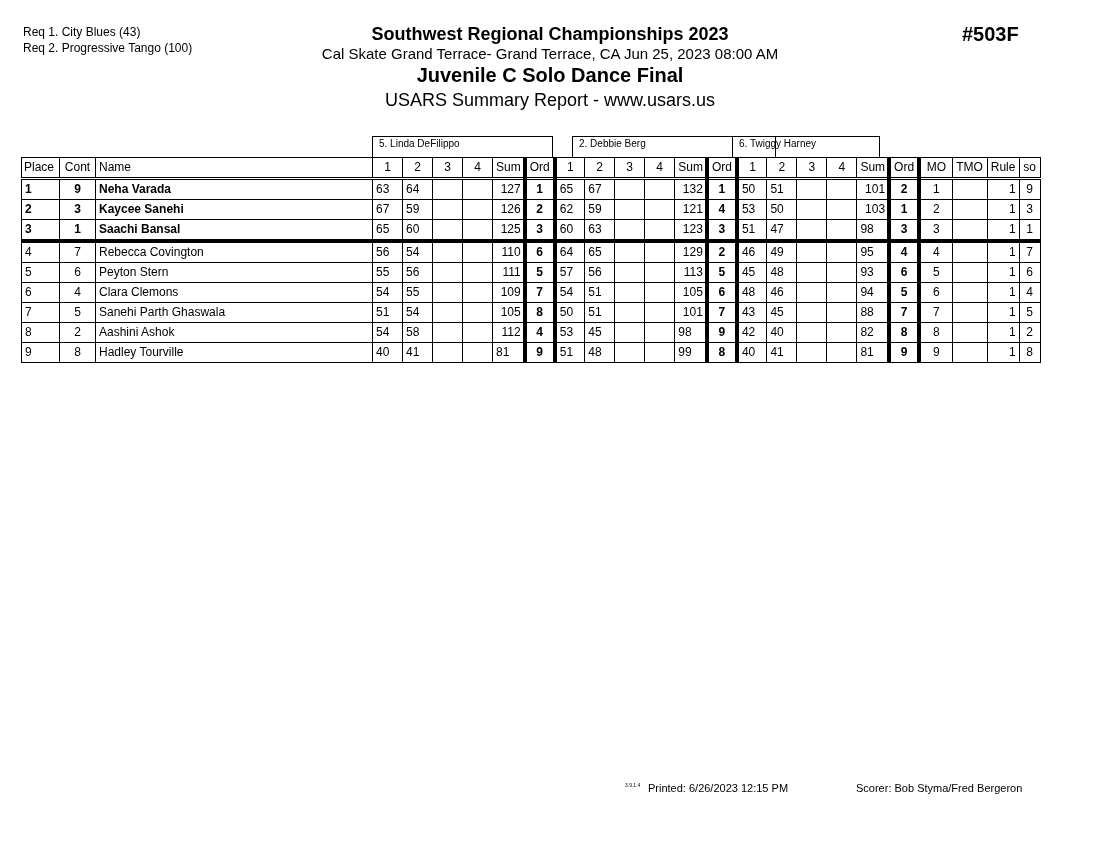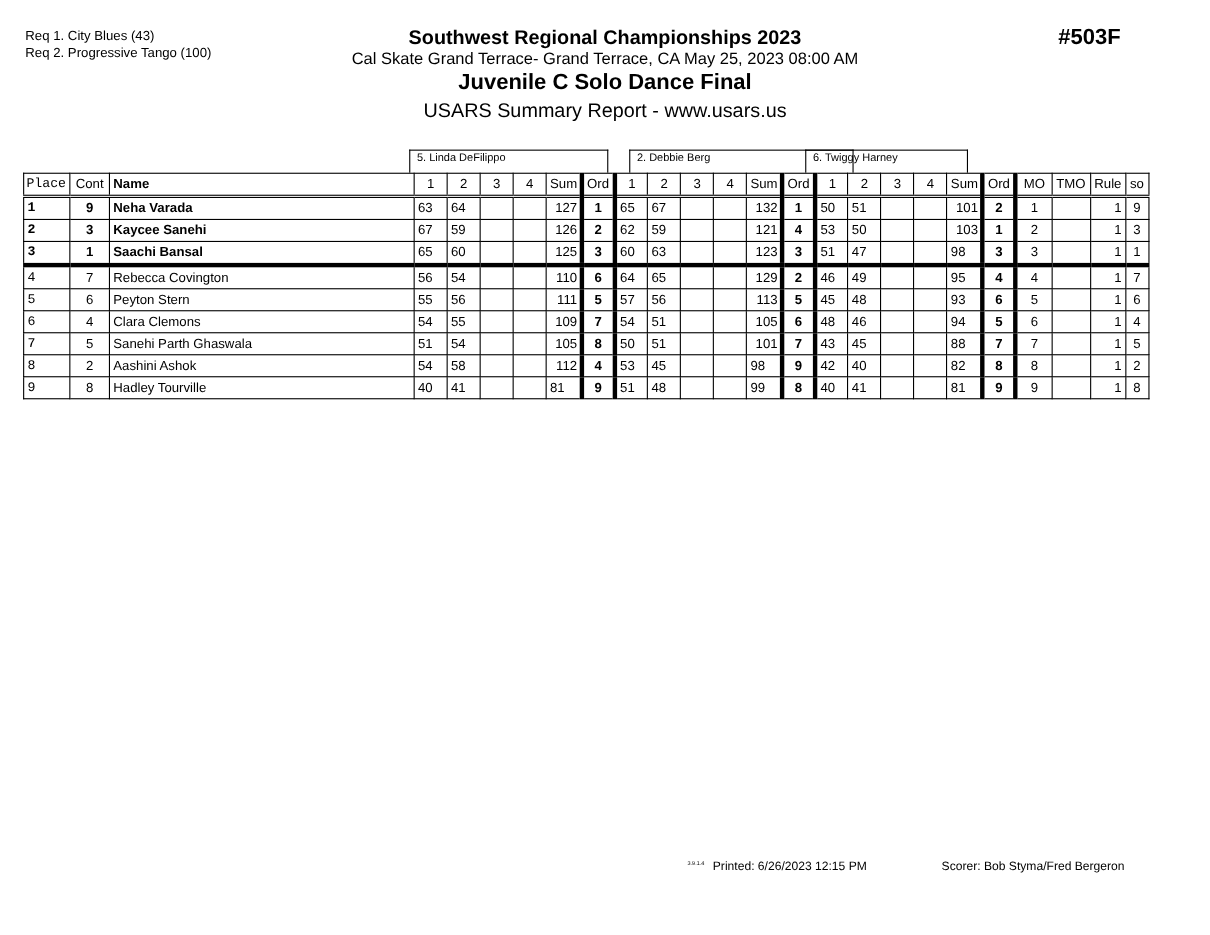--- a/index.html
+++ b/index.html
@@ -13,49 +13,49 @@
   .t3 { top:64px; font-size:20px; font-weight:bold; }
   .t4 { top:90px; font-size:18px; }
   .evt { left:962px; top:23px; font-size:20px; font-weight:bold; }
 
   .judge-box { position:absolute; top:136px; height:21px; border:1px solid #000; border-bottom:none;
                font-size:10px; padding-left:6px; line-height:14px; box-sizing:border-box; }
 
   table.res { position:absolute; left:21px; top:157px; border-collapse:collapse; font-size:12px; }
   table.res td { border:1px solid #000; height:19px; padding:0 3px; box-sizing:border-box; white-space:nowrap; line-height:19px; }
   table.res tr.hdr td { border-bottom:3px double #000; }
-  .c-place { width:38px;font-family:Liberation Mono, monospace; }
+  .c-place { width:38px; }
   .c-cont { width:36px; text-align:center; }
   .c-name { width:277px; }
   .c-s { width:30px; }
   .c-sum { width:30px; text-align:right; padding-right:2px !important; }
   .c-sum.l { text-align:left; }
   .c-ord { width:30px; text-align:center; font-weight:bold; border-left:4px solid #000 !important; border-right:4px solid #000 !important; }
   .c-mo { width:33px; text-align:center; }
   .c-tmo { width:35px; }
   .c-rule { width:32px; text-align:right; }
   .c-so { width:21px; text-align:center; }
   tr.hdr td { text-align:center; font-weight:normal; }
-  tr.hdr td.c-name { text-align:left;font-weight:bold; }
+  tr.hdr td.c-name { text-align:left; }
   tr.hdr td.c-place { text-align:left; padding-left:2px; }
   tr.hdr td.c-ord { font-weight:normal; }
   tr.top td.c-place, tr.top td.c-cont, tr.top td.c-name { font-weight:bold; }
   tr.cut td { border-bottom:4px solid #000; }
 
   .foot { top:782px; font-size:11px; }
   .ver { left:625px; top:782px; font-size:5px; }
 </style>
 </head>
 <body>
 
 <div class="abs req" style="top:25px">Req  1.  City Blues (43)</div>
 <div class="abs req" style="top:41px">Req  2.  Progressive Tango (100)</div>
 
 <div class="abs center t1">Southwest Regional Championships 2023</div>
-<div class="abs center t2">Cal Skate Grand Terrace- Grand Terrace, CA  May 25, 2023  08:00 AM</div>
+<div class="abs center t2">Cal Skate Grand Terrace- Grand Terrace, CA  Jun 25, 2023  08:00 AM</div>
 <div class="abs center t3">Juvenile C Solo Dance Final</div>
 <div class="abs center t4">USARS Summary Report - www.usars.us</div>
 <div class="abs evt">#503F</div>
 
 <div class="judge-box" style="left:372px;width:181px">5.  Linda DeFilippo</div>
 <div class="judge-box" style="left:572px;width:204px">2.  Debbie Berg</div>
 <div class="judge-box" style="left:732px;width:148px">6.  Twiggy Harney</div>
 
 <table class="res">
   <tbody id="tbody">

